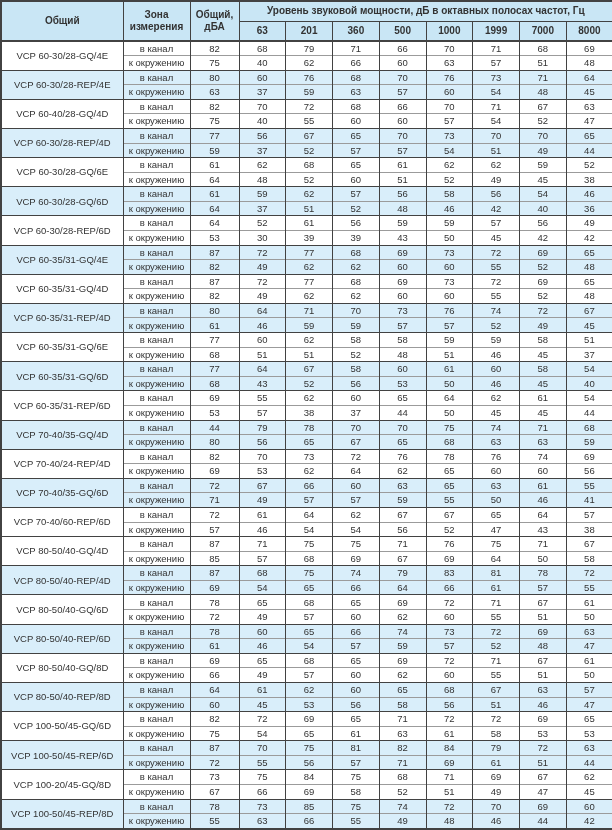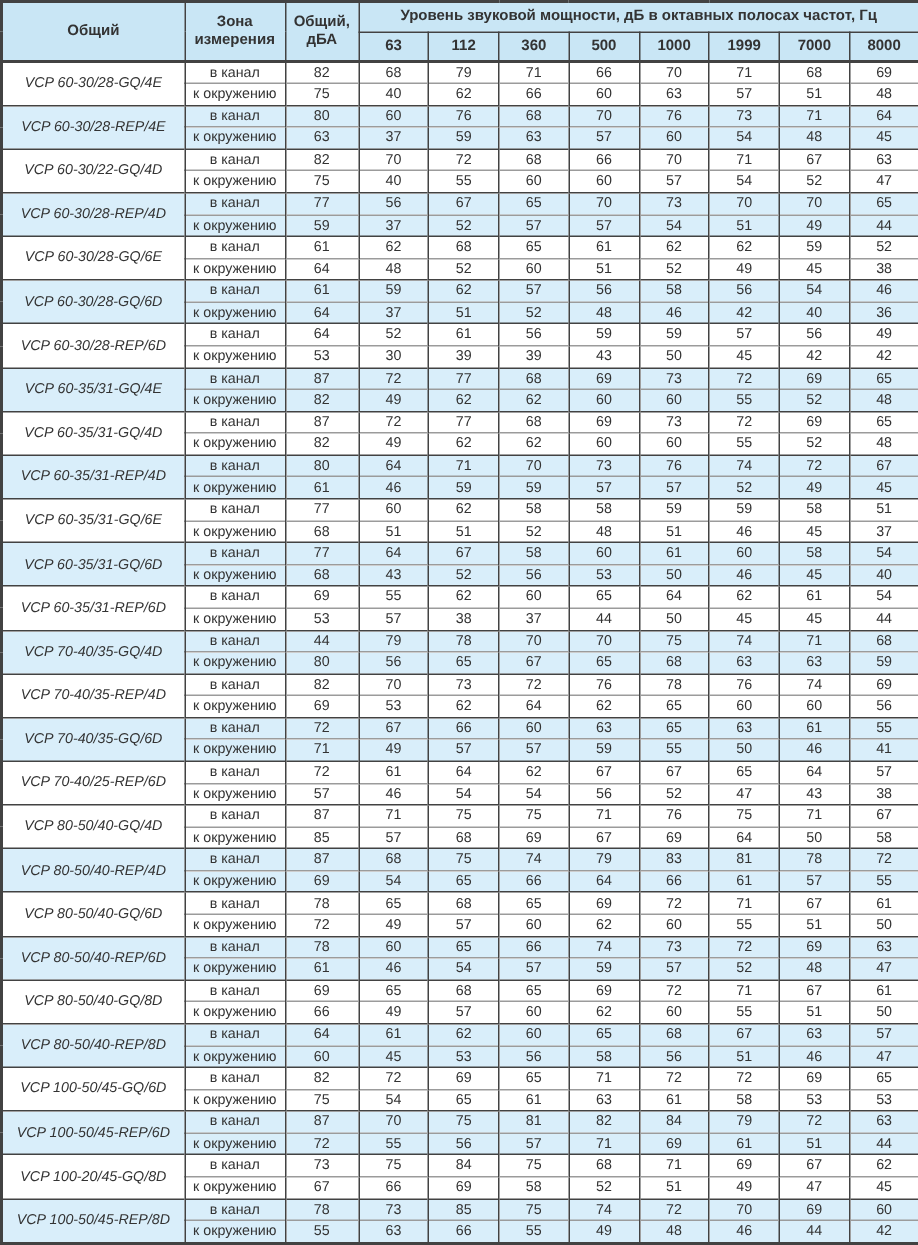--- a/index.html
+++ b/index.html
@@ -38,21 +38,21 @@
     border-right:1px solid var(--border-dark);
     border-top:1px solid var(--border-light);
     font-size:9.5px;line-height:1;
     text-align:center;vertical-align:middle;
     padding:0;background:var(--row-bg);
     overflow:hidden;white-space:nowrap;
   }
   tbody tr{height:14px;}
   tbody tr.group-start td{border-top:1.5px solid var(--border-dark);}
   tbody tr.shaded td{background:var(--shaded-bg);}
-  td.model{font-size:9.5px;font-style:italic;}
+  td.model{font-size:9.5px;}
 </style>
 </head>
 <body>
 
 <div class="page">
   <table>
     <colgroup>
       <col class="c-model">
         <col class="c-zone">
         <col class="c-total">
@@ -69,21 +69,21 @@
       <tr>
         <th rowspan="2">Общий</th>
         <th rowspan="2">Зона
 измерения</th>
         <th rowspan="2">Общий,
 дБА</th>
         <th colspan="8">Уровень звуковой мощности, дБ в октавных полосах частот, Гц</th>
       </tr>
       <tr>
         <th>63</th>
-        <th>112</th>
+        <th>201</th>
         <th>360</th>
         <th>500</th>
         <th>1000</th>
         <th>1999</th>
         <th>7000</th>
         <th>8000</th>
       </tr>
     </thead>
     <tbody>
         <tr class="group-start">
@@ -130,21 +130,21 @@
           <td>37</td>
           <td>59</td>
           <td>63</td>
           <td>57</td>
           <td>60</td>
           <td>54</td>
           <td>48</td>
           <td>45</td>
         </tr>
         <tr class="group-start">
-          <td class="model" rowspan="2">VCP 60-30/22-GQ/4D</td>
+          <td class="model" rowspan="2">VCP 60-40/28-GQ/4D</td>
           <td>в канал</td>
           <td>82</td>
           <td>70</td>
           <td>72</td>
           <td>68</td>
           <td>66</td>
           <td>70</td>
           <td>71</td>
           <td>67</td>
           <td>63</td>
@@ -430,21 +430,21 @@
           <td>56</td>
           <td>65</td>
           <td>67</td>
           <td>65</td>
           <td>68</td>
           <td>63</td>
           <td>63</td>
           <td>59</td>
         </tr>
         <tr class="group-start">
-          <td class="model" rowspan="2">VCP 70-40/35-REP/4D</td>
+          <td class="model" rowspan="2">VCP 70-40/24-REP/4D</td>
           <td>в канал</td>
           <td>82</td>
           <td>70</td>
           <td>73</td>
           <td>72</td>
           <td>76</td>
           <td>78</td>
           <td>76</td>
           <td>74</td>
           <td>69</td>
@@ -480,21 +480,21 @@
           <td>49</td>
           <td>57</td>
           <td>57</td>
           <td>59</td>
           <td>55</td>
           <td>50</td>
           <td>46</td>
           <td>41</td>
         </tr>
         <tr class="group-start">
-          <td class="model" rowspan="2">VCP 70-40/25-REP/6D</td>
+          <td class="model" rowspan="2">VCP 70-40/60-REP/6D</td>
           <td>в канал</td>
           <td>72</td>
           <td>61</td>
           <td>64</td>
           <td>62</td>
           <td>67</td>
           <td>67</td>
           <td>65</td>
           <td>64</td>
           <td>57</td>

